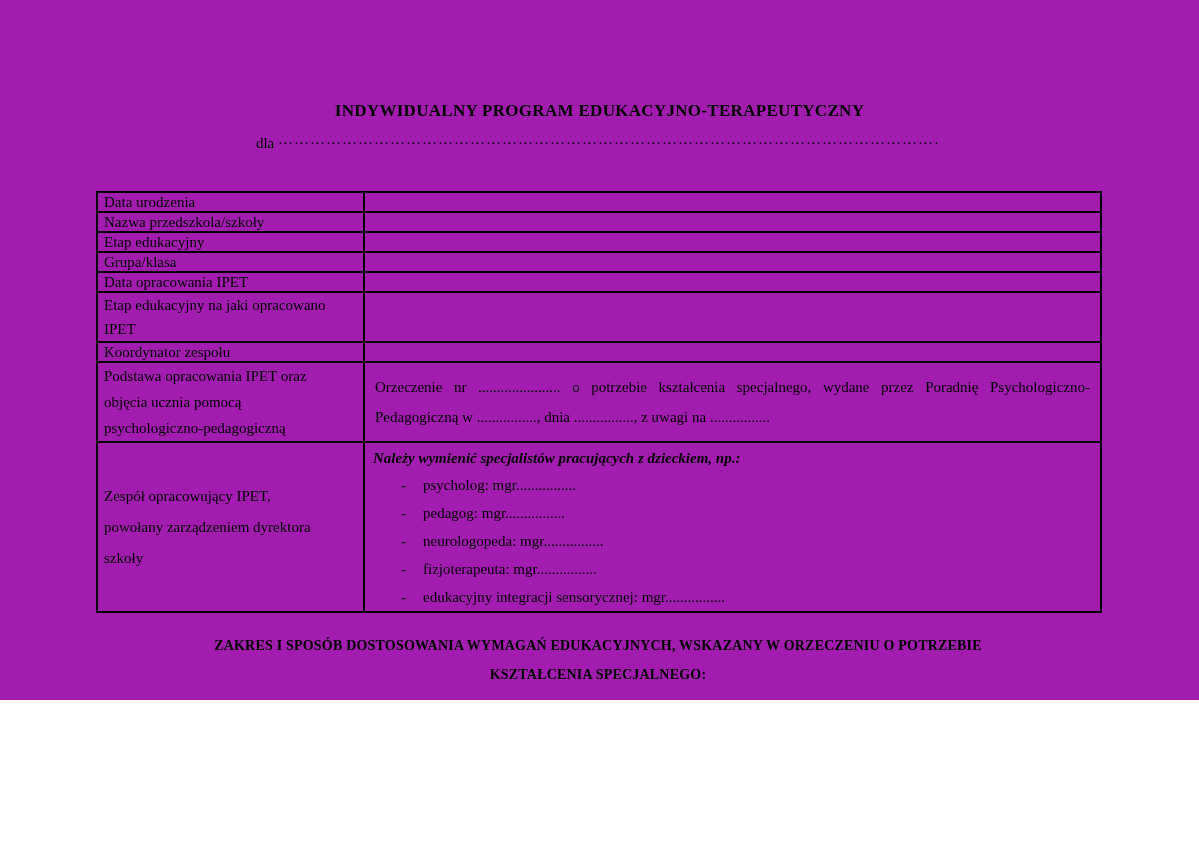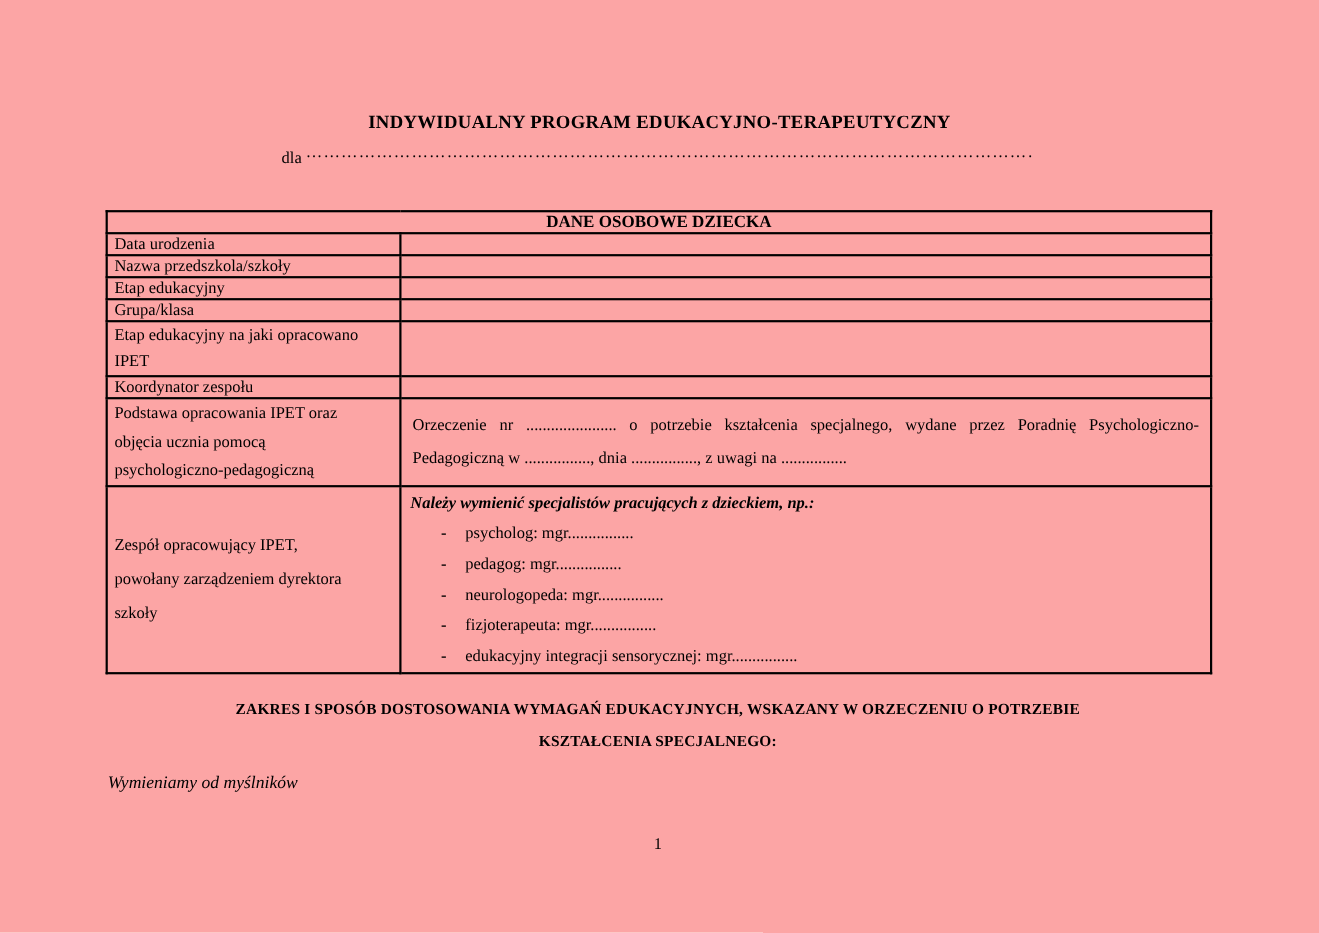--- a/index.html
+++ b/index.html
@@ -1,19 +1,19 @@
 <!DOCTYPE html>
 <html><head>
 <meta charset="utf-8">
 <style>
   html,body { margin:0; padding:0; background:#ffffff; }
   .page {
     position:relative;
-    width:1199px; height:848px;
-    background:#fca5a5;
+    width:1199px; height:700px;
+    background:#a21caf;
     color:#000;
     font-family:"Liberation Serif", serif;
     overflow:hidden;
   }
   .doc-title {
     position:absolute; top:101px; left:0; width:1199px;
     text-align:center; font-weight:bold; font-size:17px;
     letter-spacing:0.3px;
   }
   .dla-line {
@@ -71,37 +71,38 @@
   <div class="doc-title">INDYWIDUALNY PROGRAM EDUKACYJNO-TERAPEUTYCZNY</div>
 
   <div class="dla-line"><span>dla</span>&nbsp;<span class="dla-dots">……………………………………………………………………………………………………………………………………</span></div>
 
   <table class="doc-table">
     <colgroup>
         <col class="c1">
         <col class="c2">
       </colgroup>
     <tbody>
-        <tr>
-      <th colspan="2" class="tbl-header">DANE OSOBOWE DZIECKA</th>
-    </tr>
     <tr class="r-simple">
       <td class="lbl">Data urodzenia</td>
       <td class="val"></td>
     </tr>
     <tr class="r-simple">
       <td class="lbl">Nazwa przedszkola/szkoły</td>
       <td class="val"></td>
     </tr>
     <tr class="r-simple">
       <td class="lbl">Etap edukacyjny</td>
       <td class="val"></td>
     </tr>
     <tr class="r-simple">
       <td class="lbl">Grupa/klasa</td>
+      <td class="val"></td>
+    </tr>
+    <tr class="r-simple">
+      <td class="lbl">Data opracowania IPET</td>
       <td class="val"></td>
     </tr>
     <tr class="r-tall">
       <td class="lbl">Etap edukacyjny na jaki opracowano
 IPET</td>
       <td class="val"></td>
     </tr>
     <tr class="r-simple">
       <td class="lbl">Koordynator zespołu</td>
       <td class="val"></td>

